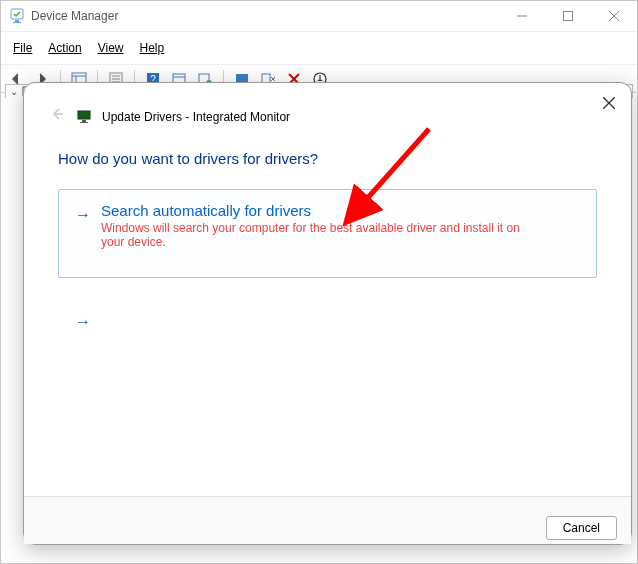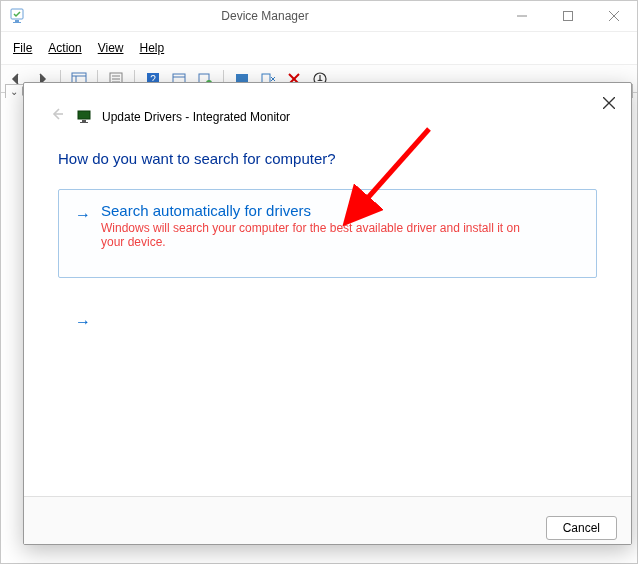--- a/index.html
+++ b/index.html
@@ -28,21 +28,20 @@
     background: #fff;
   }
   .host-titlebar .app-icon {
     width: 16px; height: 16px;
     margin-right: 6px;
   }
   .host-title {
     flex: 1;
     color: #555;
     font-size: 12px;
-    text-align: center;
   }
   .win-controls {
     display: flex;
     height: 100%;
   }
   .win-btn {
     width: 46px;
     display: flex;
     align-items: center;
     justify-content: center;
@@ -100,21 +99,21 @@
   }
   
   .dialog {
     position: absolute;
     left: 23px;
     top: 82px;
     width: 609px;
     height: 463px;
     background: #fff;
     border: 1px solid #999;
-    border-radius: 2px;
+    border-radius: 12px;
     box-shadow: 0 6px 22px rgba(0,0,0,0.25);
     display: flex;
     flex-direction: column;
   }
   .dialog-close {
     position: absolute;
     top: 6px; right: 8px;
     width: 28px; height: 28px;
     display: flex;
     align-items: center;
@@ -348,21 +347,21 @@
       <svg width="16" height="16">
           <rect x="2" y="2" width="12" height="8" fill="#1a5a1a" stroke="#0a3a0a"></rect>
           <rect x="6" y="11" width="4" height="2" fill="#555"></rect>
           <rect x="4" y="13" width="8" height="1" fill="#555"></rect>
         </svg>
     </span>
     <span class="dialog-title">Update Drivers - Integrated Monitor</span>
   </div>
 
   <div class="dialog-body">
-    <div class="question">How do you want to search for computer?</div>
+    <div class="question">How do you want to drivers for drivers?</div>
 
     <div class="option selected">
       <div class="opt-arrow">→</div>
       <div class="opt-text">
         <div class="opt-title">Search automatically for drivers</div>
         <div class="opt-desc">Windows will search your computer for the best available driver and install it on your device.</div>
       </div>
     </div>
 
     <div class="option">

